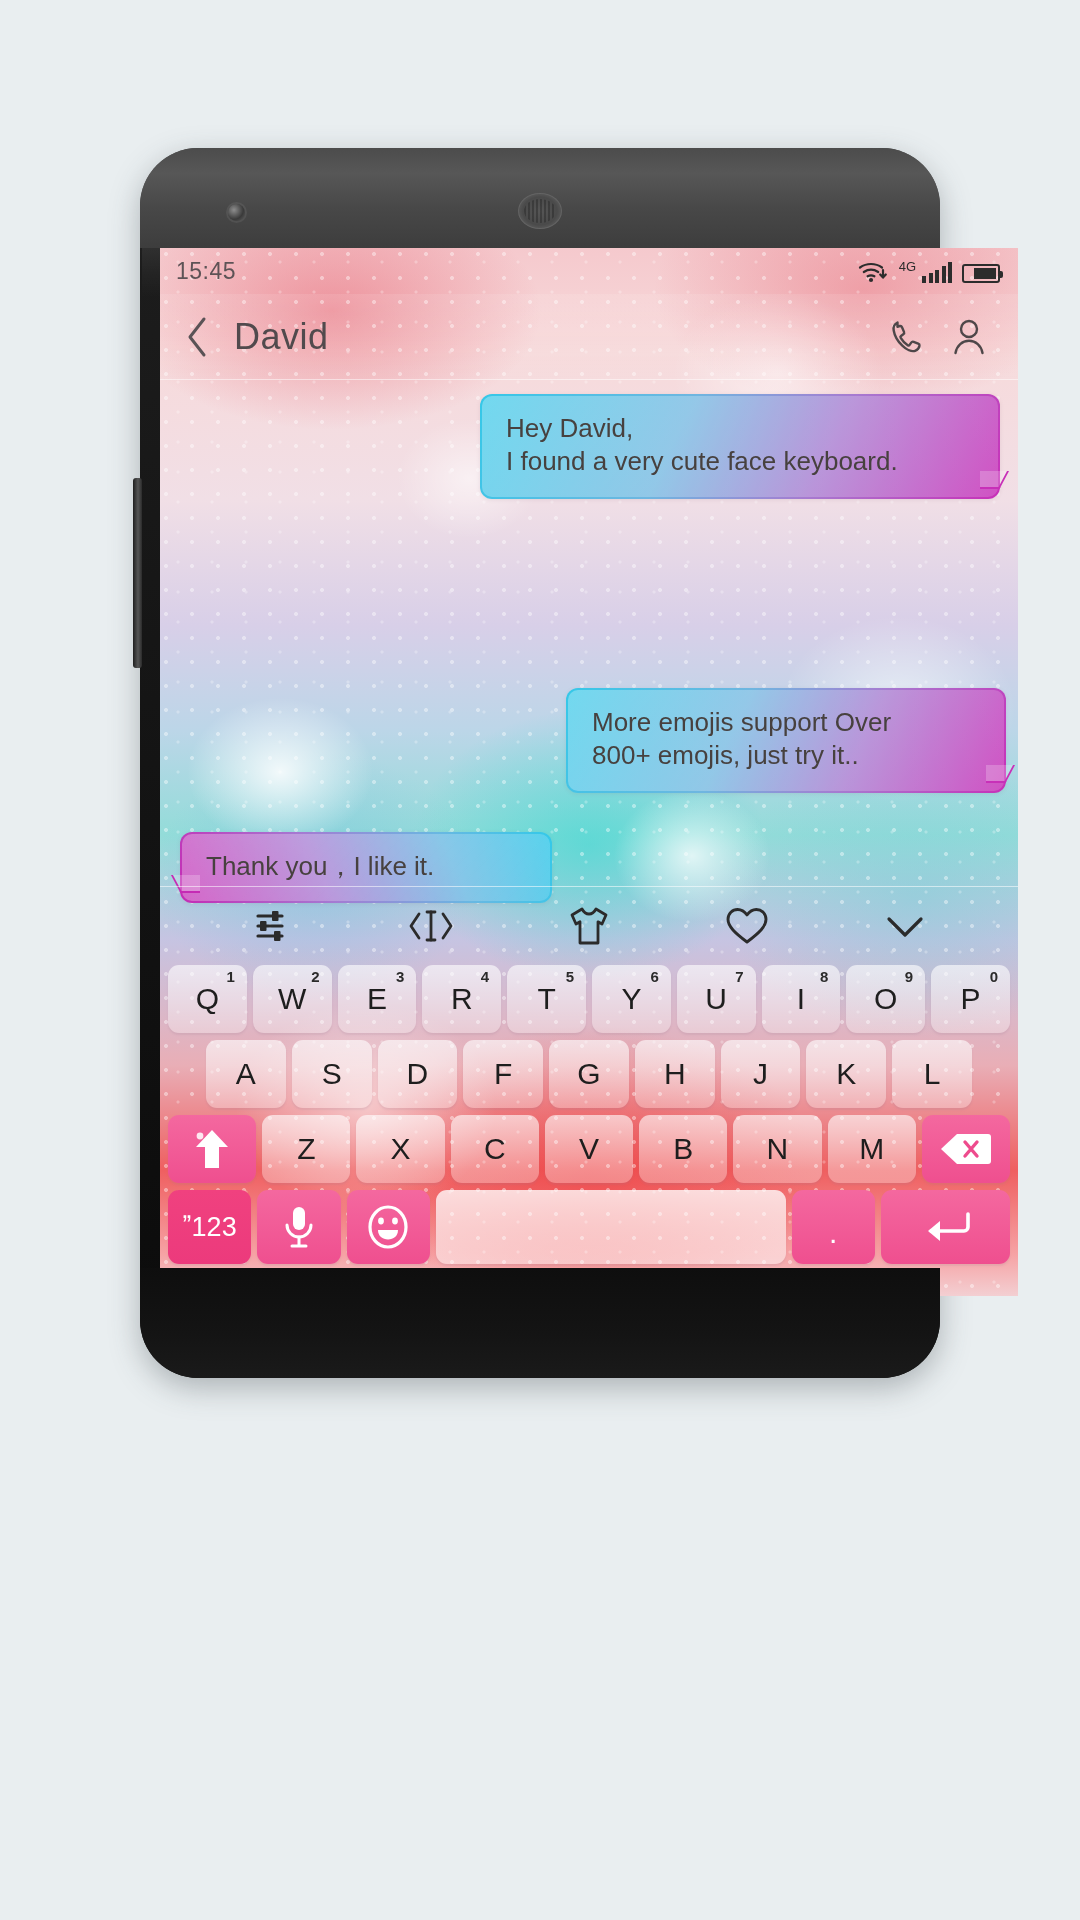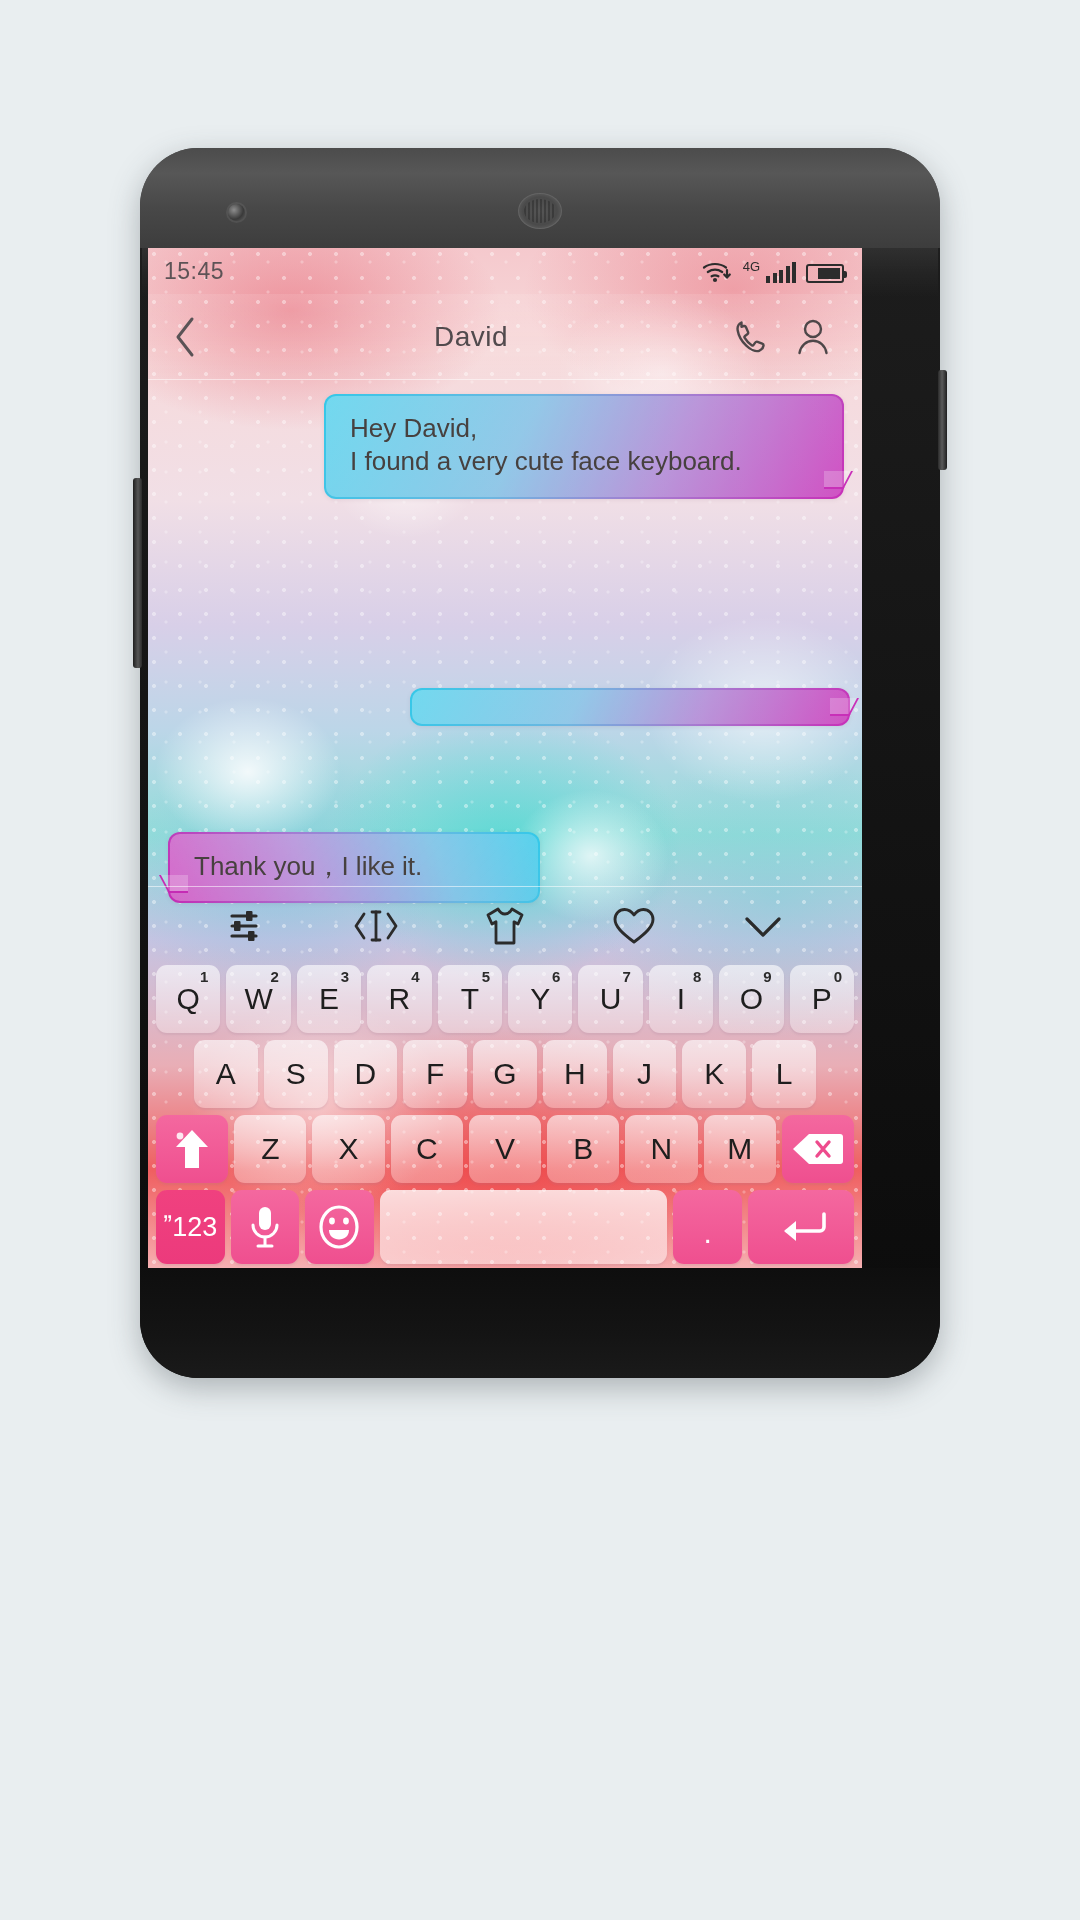--- a/index.html
+++ b/index.html
@@ -55,21 +55,21 @@
     position:absolute; right:-7px; top:222px; width:9px; height:100px; border-radius:3px;
     background:linear-gradient(90deg,#2b2b2b,#5a5a5a 45%,#1f1f1f);
   }
   .btn-vol{
     position:absolute; left:-7px; top:330px; width:9px; height:190px; border-radius:3px;
     background:linear-gradient(270deg,#2b2b2b,#565656 45%,#1f1f1f);
   }
 
   
   .screen{
-    position:absolute; left:8px; top:100px; width:714px; height:1048px;
+    position:absolute; left:20px; top:100px; width:858px; height:1048px;
     overflow:hidden; background:#f2e7e7;padding-left:28px;
   }
   
   .wallpaper{
     position:absolute; inset:0;
     background:
       radial-gradient(ellipse 150px 120px at 14% 50%, rgba(255,255,255,.85), rgba(255,255,255,0) 62%),
       radial-gradient(ellipse 130px 110px at 62% 58%, rgba(255,255,255,.75), rgba(255,255,255,0) 60%),
       radial-gradient(ellipse 190px 150px at 86% 44%, rgba(255,255,255,.6), rgba(255,255,255,0) 62%),
       radial-gradient(ellipse 120px 100px at 36% 22%, rgba(255,255,255,.55), rgba(255,255,255,0) 60%),
@@ -116,21 +116,21 @@
   .batt span{ display:block; height:100%; width:74%; margin-left:26%; background:#2c2c2c; }
 
   
   .chat-header{
     position:absolute; left:0; top:46px; width:100%; height:86px;
     display:flex; align-items:center; z-index:5;
     background:linear-gradient(180deg,rgba(255,255,255,.10),rgba(255,255,255,.02));
     border-bottom:1px solid rgba(255,255,255,.45);
   }
   .hd-back{ width:74px; display:flex; justify-content:center; }
-  .hd-title{ flex:1; text-align:center; font-size:28px; color:#514a4d; letter-spacing:.5px; }
+  .hd-title{ flex:1; font-size:36px; color:#514a4d; letter-spacing:.5px; }
   .hd-act{ width:62px; display:flex; justify-content:center; }
   .hd-right{ display:flex; padding-right:18px; }
 
   
   .msgs{ position:absolute; left:0; top:132px; width:100%; height:506px; z-index:4; }
   .bubble{
     position:absolute;
     border:2.6px solid transparent;
     border-radius:12px;
     padding:16px 22px 18px 24px;
@@ -274,20 +274,22 @@
         </div>
       </div>
 
       <div class="msgs">
         <div class="bubble out" id="b0">
           <div style="white-space:pre-line">Hey David,
 I found a very cute face keyboard.</div>
           <span class="tail"></span>
         </div>
         <div class="bubble out" id="b2">
+          <div style="white-space:pre-line">More emojis support Over
+800+ emojis, just try it..</div>
           <span class="tail"></span>
         </div>
         <div class="bubble in" id="b3">
           <div style="white-space:pre-line">Thank you，I like it.</div>
           <span class="tail"></span>
         </div>
       </div>
 
       <div class="keyboard">
 

